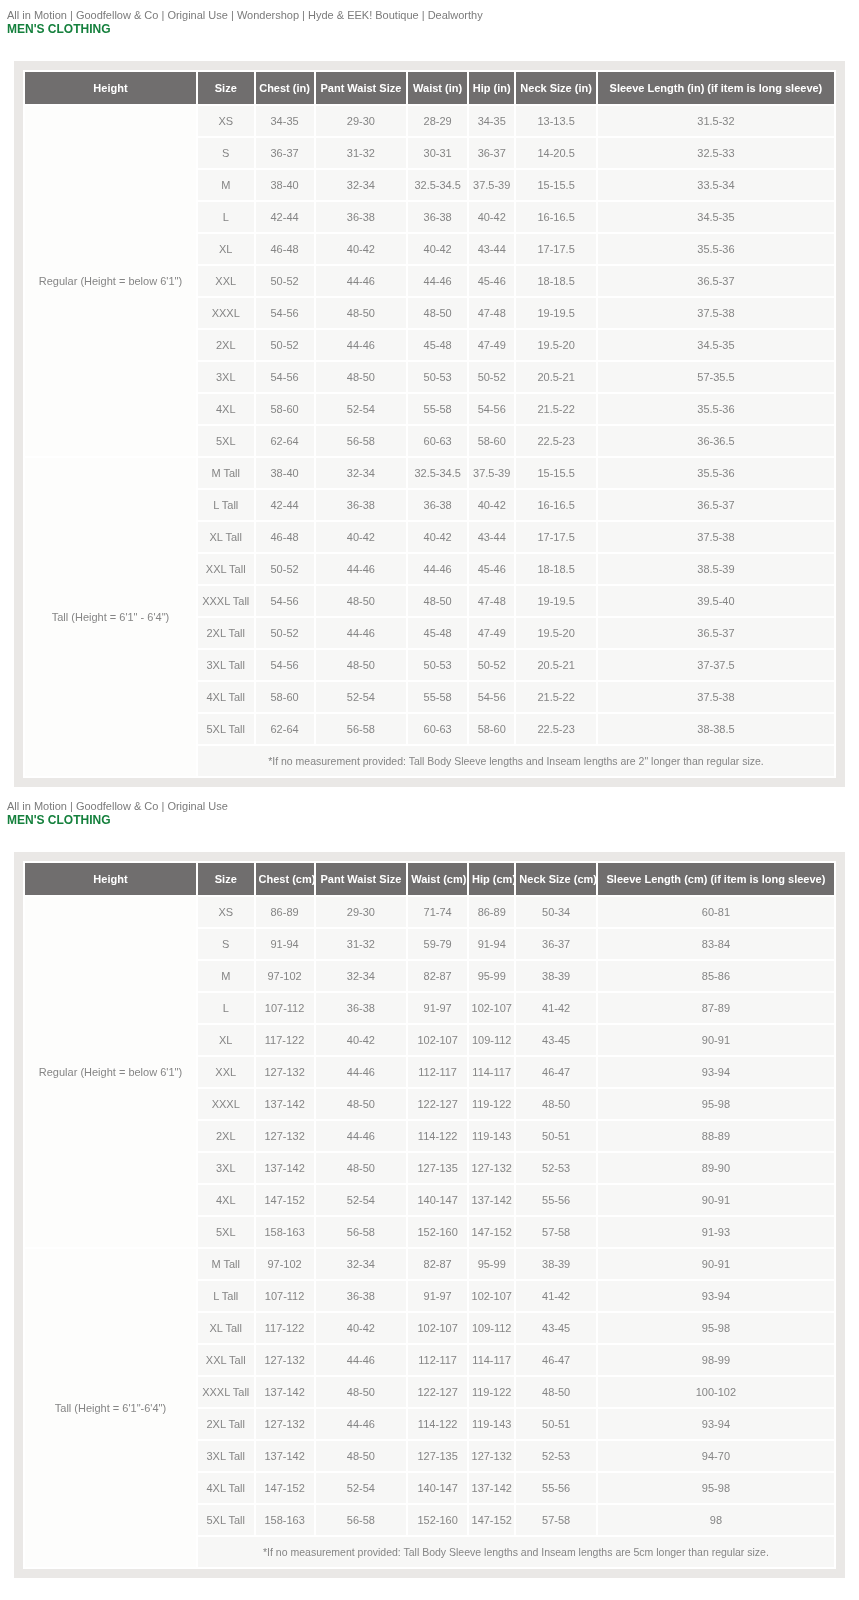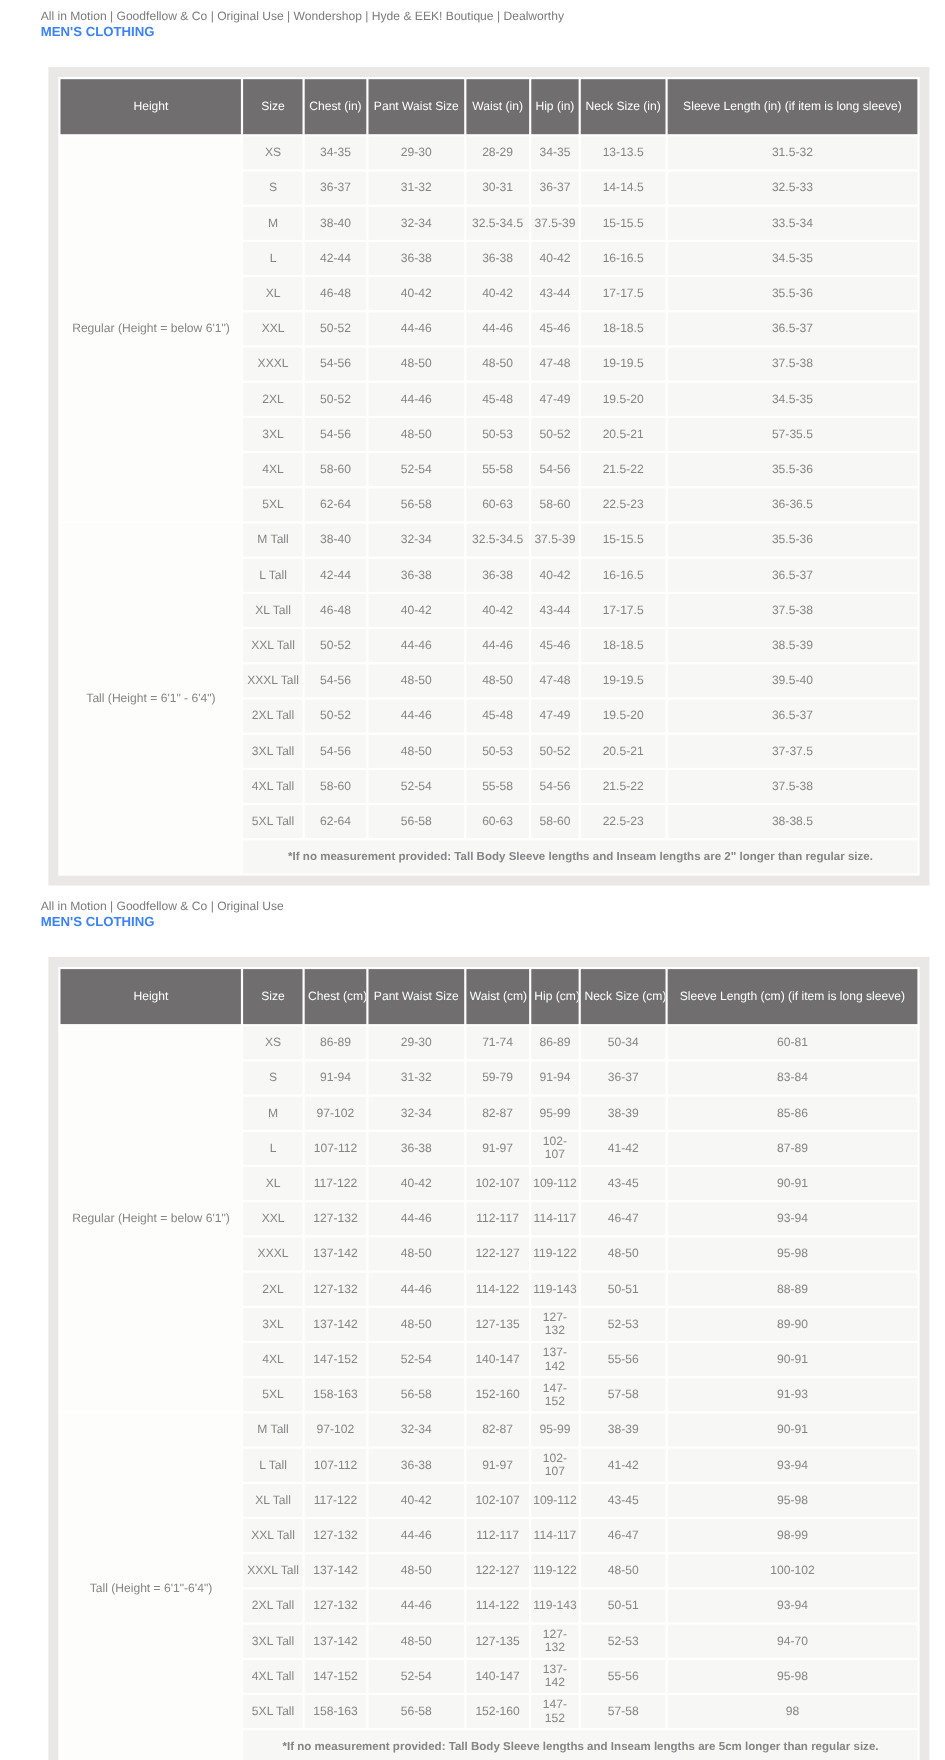--- a/index.html
+++ b/index.html
@@ -2,54 +2,54 @@
 <html><head>
 <meta charset="utf-8">
 <style>
   html, body { margin: 0; padding: 0; background: #ffffff; }
   body {
     width: 859px;
     font-family: "Liberation Sans", sans-serif;
     -webkit-font-smoothing: antialiased;
   }
   .page { padding-top: 2px; }
-  .section { margin-bottom: 0; margin-left: 30px; }
+  .section { margin-bottom: 0; }
   .brands {
     margin: 6px 7px 0;
     color: #7b7b7b;
     font-size: 11px;
     line-height: 14px;
   }
   .chart-title {
     margin: 0 7px;
-    color: #3b82f6;
+    color: #15803d;
     font-size: 12px;
     font-weight: bold;
     line-height: 15px;
   }
   .table-wrap {
     margin: 24px 14px 12px;
     background: #eae8e6;
     padding: 9px;
   }
   table.size-table {
     width: 100%;
     table-layout: fixed;
     border-collapse: separate;
     border-spacing: 2px;
     background: #ffffff;
   }
   table.size-table th.col-header {
     background: #706e6e;
     color: #ffffff;
     font-size: 11px;
-    font-weight: normal;
+    font-weight: bold;
     text-align: center;
     vertical-align: middle;
-    height: 50px;
+    height: 32px;
     padding: 0 3px;
     white-space: nowrap;
     overflow: hidden;
   }
   table.size-table td {
     background: #f7f7f6;
     color: #858585;
     font-size: 11px;
     text-align: center;
     vertical-align: middle;
@@ -57,21 +57,20 @@
     padding: 0 2px;
     overflow: hidden;
   }
   table.size-table td.height-cell {
     background: #fdfdfc;
     white-space: nowrap;
   }
   table.size-table td.footnote-cell {
     font-size: 10.5px;
     height: 30px;
-    font-weight: bold;
   }
 </style>
 </head>
 <body>
 
 <div class="page">
 
   <div class="section">
     <div class="brands">All in Motion | Goodfellow &amp; Co | Original Use | Wondershop | Hyde &amp; EEK! Boutique | Dealworthy</div>
     <div class="chart-title">MEN'S CLOTHING</div>
@@ -109,21 +108,21 @@
               <td class="num-cell">34-35</td>
               <td class="num-cell">13-13.5</td>
               <td class="num-cell">31.5-32</td>
             </tr>
             <tr>
               <td class="size-cell">S</td>
               <td class="num-cell">36-37</td>
               <td class="num-cell">31-32</td>
               <td class="num-cell">30-31</td>
               <td class="num-cell">36-37</td>
-              <td class="num-cell">14-14.5</td>
+              <td class="num-cell">14-20.5</td>
               <td class="num-cell">32.5-33</td>
             </tr>
             <tr>
               <td class="size-cell">M</td>
               <td class="num-cell">38-40</td>
               <td class="num-cell">32-34</td>
               <td class="num-cell">32.5-34.5</td>
               <td class="num-cell">37.5-39</td>
               <td class="num-cell">15-15.5</td>
               <td class="num-cell">33.5-34</td>

